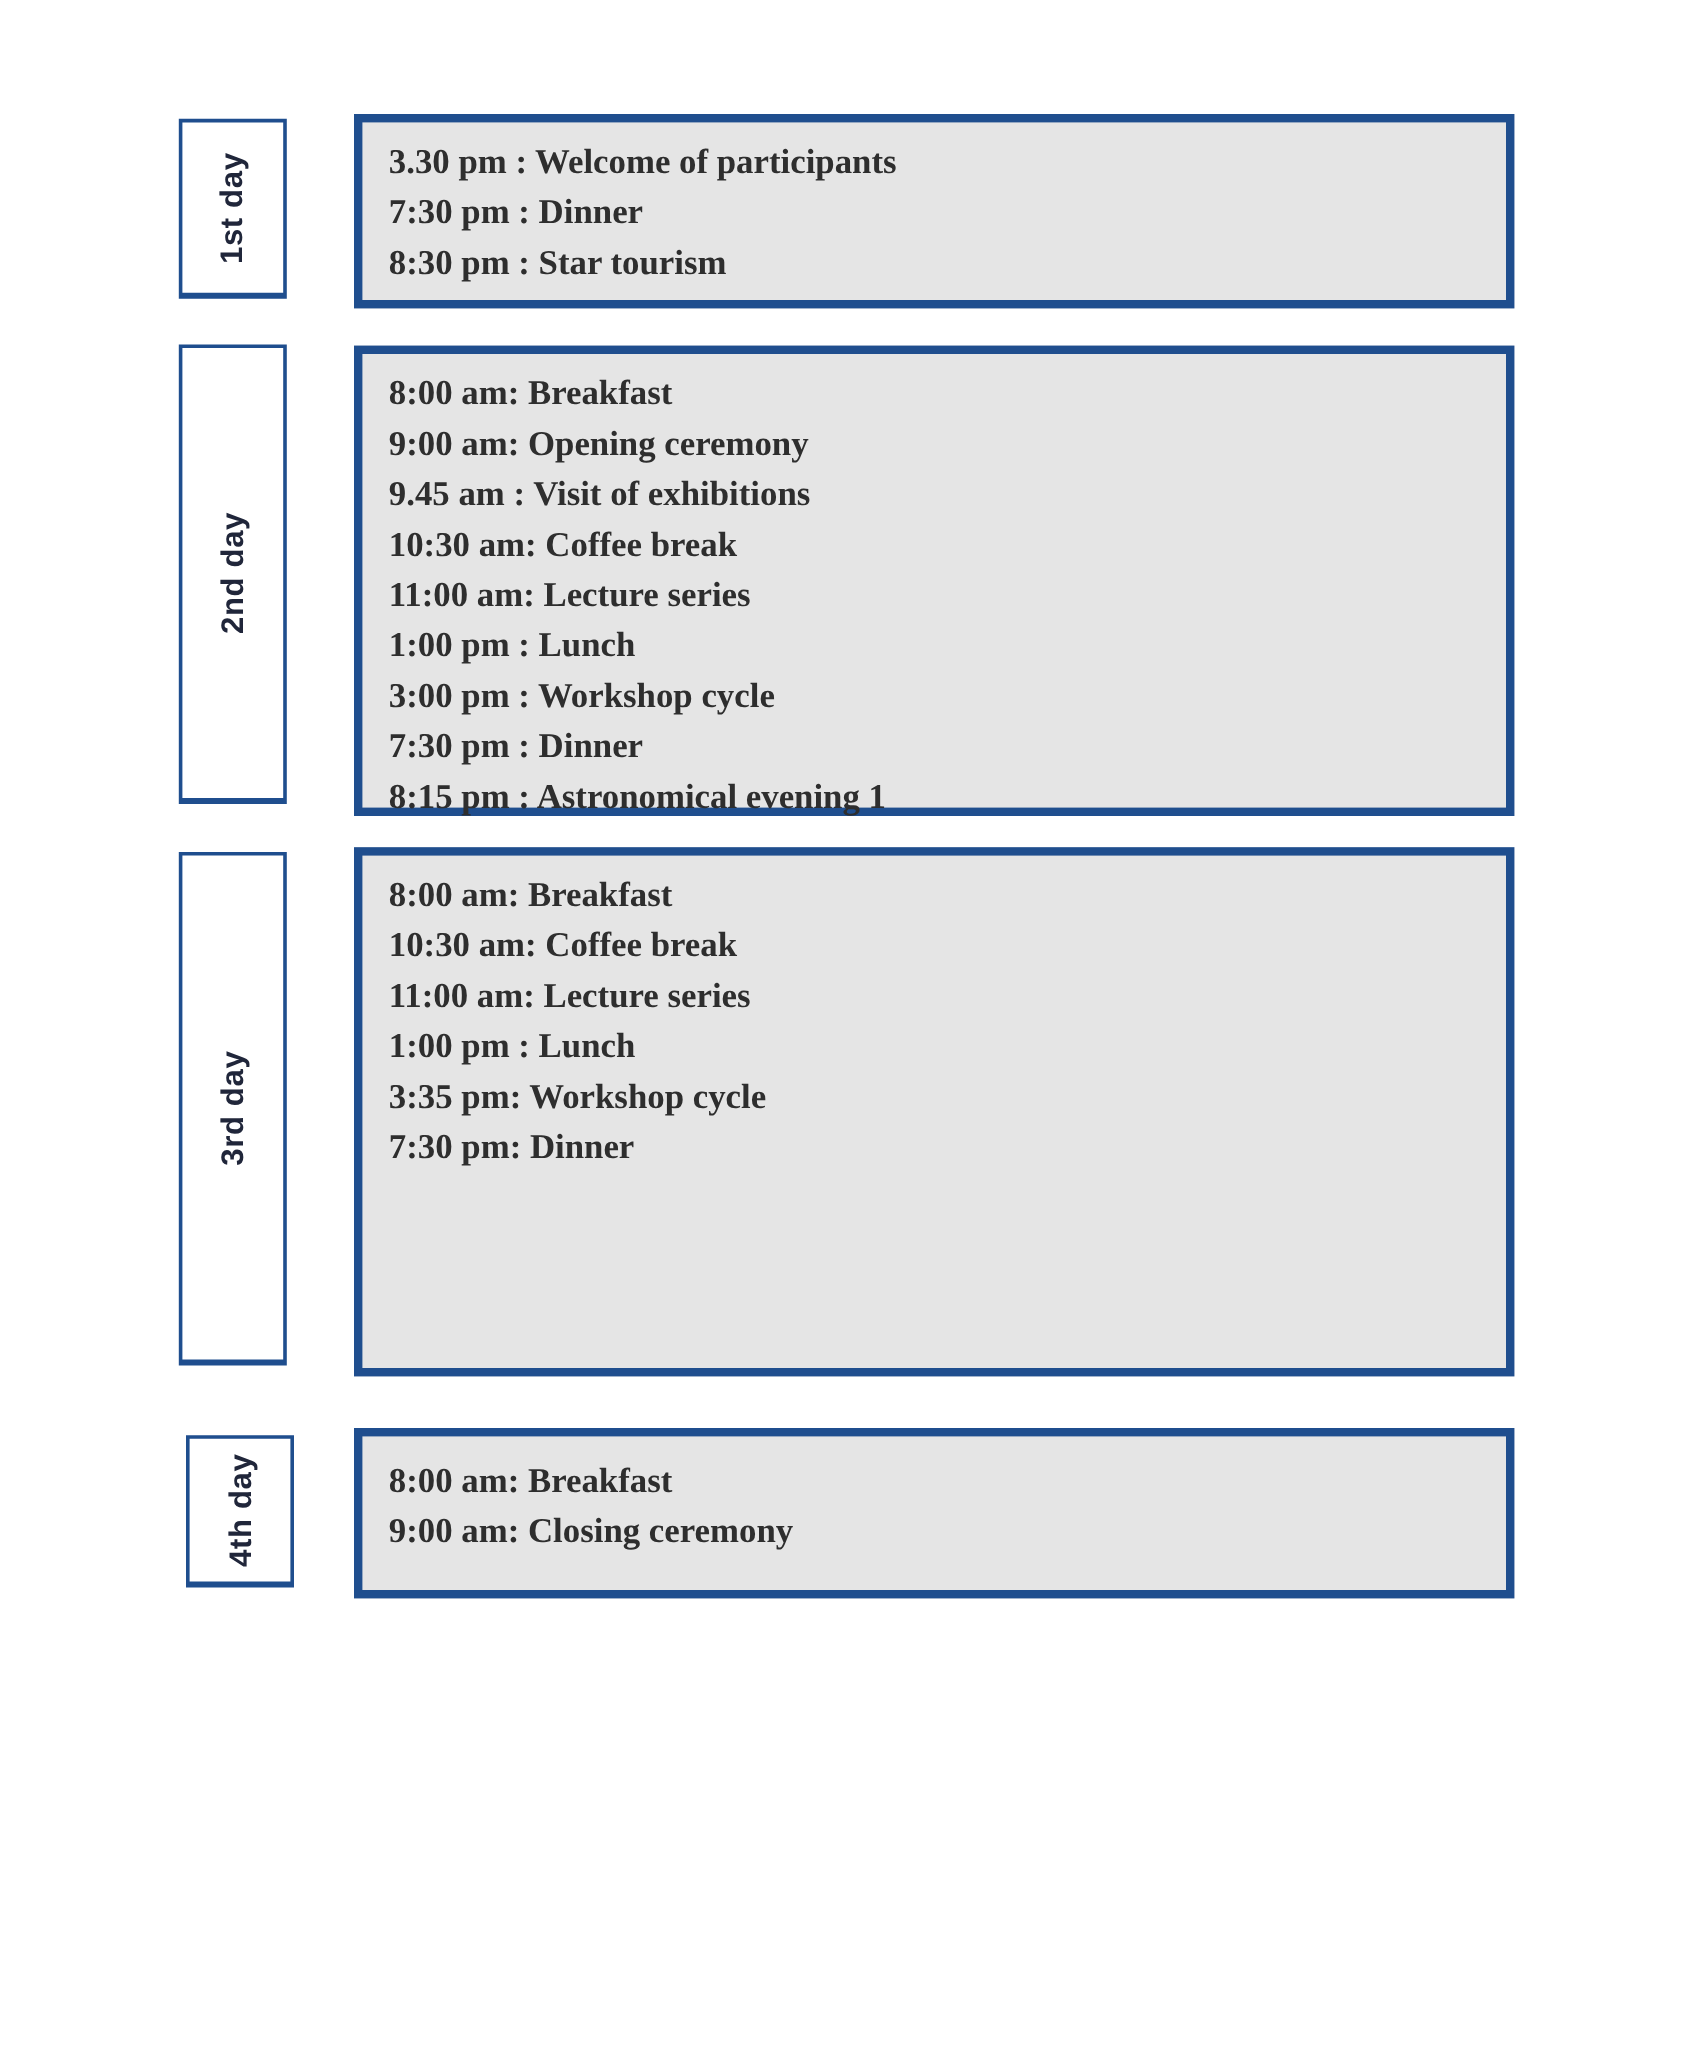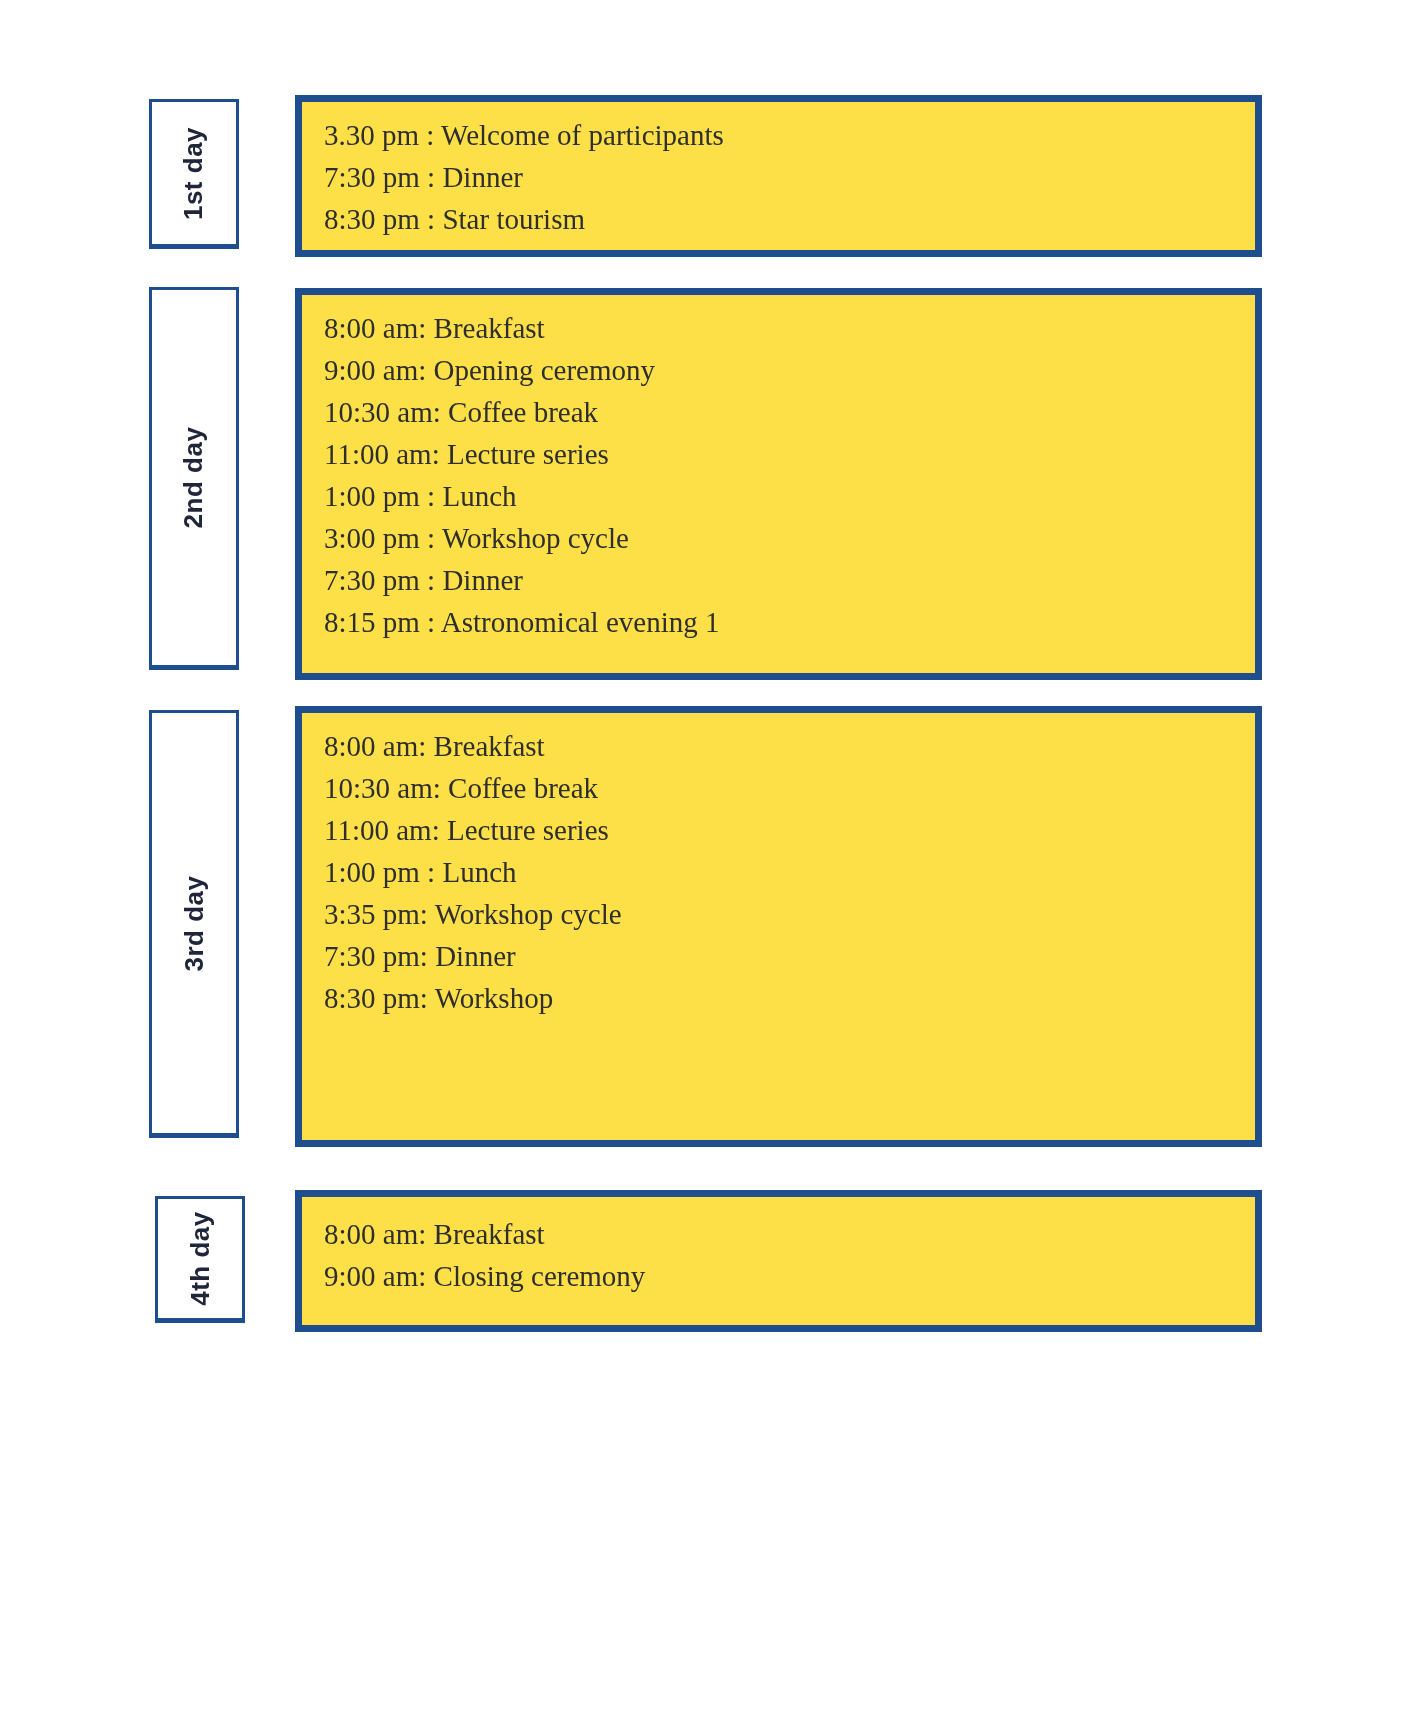--- a/index.html
+++ b/index.html
@@ -29,23 +29,24 @@
     white-space: nowrap;
     font-family: "Liberation Sans", sans-serif;
     font-weight: 700;
     font-size: 26px;
     letter-spacing: 0.5px;
     color: #20263a;
   }
   .content-box {
     position: absolute;
     border: 7px solid #1f4e8e;
-    background: #fde047;
+    background: #e5e5e5;
     box-sizing: border-box;
     padding: 12px 20px 10px 22px;
+    font-weight: bold;
   }
   .event-line {
     font-size: 29px;
     line-height: 42px;
     color: #2e2e2e;
     white-space: nowrap;
   }
   
   .lbl-1 { left: 149px; top:   99px; width:  84px; height: 142px; }
   .box-1 { left: 295px; top:   95px; width: 967px; height: 162px; }
@@ -73,41 +74,41 @@
       </div>
   </div>
 
   <div class="day-label lbl-2">
     <span class="rot">2nd day</span>
   </div>
   <div class="content-box box-2">
     <div class="events">
         <div class="event-line">8:00 am: Breakfast</div>
         <div class="event-line">9:00 am: Opening ceremony</div>
+        <div class="event-line">9.45 am : Visit of exhibitions</div>
         <div class="event-line">10:30 am: Coffee break</div>
         <div class="event-line">11:00 am: Lecture series</div>
         <div class="event-line">1:00 pm : Lunch</div>
         <div class="event-line">3:00 pm : Workshop cycle</div>
         <div class="event-line">7:30 pm : Dinner</div>
         <div class="event-line">8:15 pm : Astronomical evening 1</div>
       </div>
   </div>
 
   <div class="day-label lbl-3">
     <span class="rot">3rd day</span>
   </div>
   <div class="content-box box-3">
     <div class="events">
         <div class="event-line">8:00 am: Breakfast</div>
         <div class="event-line">10:30 am: Coffee break</div>
         <div class="event-line">11:00 am: Lecture series</div>
         <div class="event-line">1:00 pm : Lunch</div>
         <div class="event-line">3:35 pm: Workshop cycle</div>
         <div class="event-line">7:30 pm: Dinner</div>
-        <div class="event-line">8:30 pm: Workshop</div>
       </div>
   </div>
 
   <div class="day-label lbl-4">
     <span class="rot">4th day</span>
   </div>
   <div class="content-box box-4">
     <div class="events">
         <div class="event-line">8:00 am: Breakfast</div>
         <div class="event-line">9:00 am: Closing ceremony</div>

